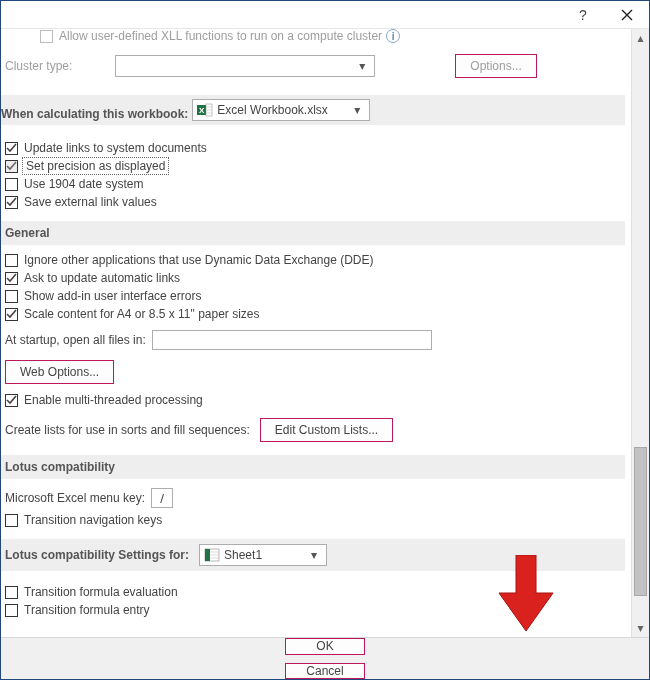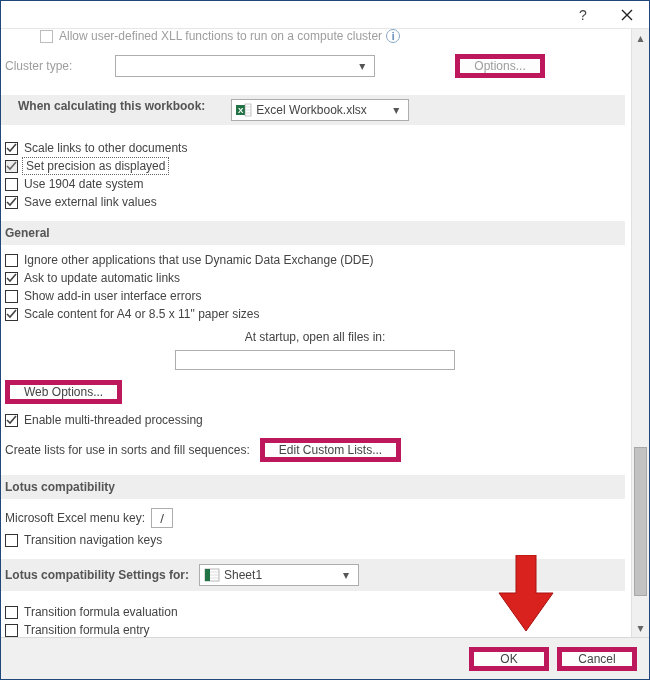--- a/index.html
+++ b/index.html
@@ -98,21 +98,21 @@
   .select-box.med { width: 178px; }
   .select-arrow {
     width: 16px; height: 20px;
     display:flex;align-items:center;justify-content:center;
     margin-left:auto;
     color:#555;
   }
   .btn-std {
     height: 24px;
     padding: 0 14px;
-    border: 5px solid #be185d;
+    border: 1px solid #be185d;
     background: #fdfdfd;
     color:#444;
     display:inline-flex; align-items:center; justify-content:center;
   }
   .btn-std.disabled { color:#9e9e9e; }
   .checkbox-row { display:flex; align-items:center; padding: 2px 0 2px 4px; }
   .cb {
     width: 13px; height: 13px;
     border: 1px solid #333;
     margin-right: 6px;
@@ -136,20 +136,21 @@
   }
   .footer {
     height: 42px;
     background:#f0f0f0;
     border-top:1px solid #d8d8d8;
     display:flex;
     align-items:center;
     justify-content:flex-end;
     padding: 0 12px;
     gap: 8px;
+    flex-direction: column;
   }
   .footer .btn-std { width: 80px; justify-content:center; }
   .info-icon {
     width:14px;height:14px;border-radius:50%;
     border:1px solid #8aa8c8;color:#5a86b4;
     display:inline-flex;align-items:center;justify-content:center;
     font-size:10px;font-weight:bold;margin-left:4px;
   }
   .red-arrow {
     position:absolute;
@@ -191,21 +192,21 @@
         <div class="select-box wide">
           <span></span>
           <span class="select-arrow">▾</span>
         </div>
         <span style="width:10px;"></span>
         <div class="btn-std disabled">
           <span>Options...</span>
         </div>
       </div>
 
-      <div class="section-header" style="display:flex;align-items:flex-start;gap:26px;padding:4px 17px;margin-top:14px;">
+      <div class="section-header" style="display:flex;align-items:flex-end;gap:4px;padding:4px 0;margin-top:14px;">
         <span class="label">When calculating this workbook:</span>
         <div class="select-box med" style="background:#fff;font-weight:normal;">
           <span class="excel-icon">
             <svg viewBox="0 0 16 16">
                 <rect x="0" y="3" width="10" height="10" fill="#217346"></rect>
                 <text x="2" y="11" font-size="8" fill="#fff" font-family="Arial" font-weight="bold">X</text>
                 <rect x="9" y="2" width="6" height="12" fill="#fff" stroke="#888" stroke-width="0.5"></rect>
                 <line x1="9" y1="5" x2="15" y2="5" stroke="#bbb" stroke-width="0.5"></line>
                 <line x1="9" y1="8" x2="15" y2="8" stroke="#bbb" stroke-width="0.5"></line>
                 <line x1="9" y1="11" x2="15" y2="11" stroke="#bbb" stroke-width="0.5"></line>
@@ -217,21 +218,21 @@
       </div>
 
       <div style="height:8px;"></div>
 
       <div class="checkbox-row">
         <span class="cb">
             <svg viewBox="0 0 11 11">
               <path d="M1 5 L4 8 L10 1" stroke="#444" stroke-width="1.6" fill="none"></path>
             </svg>
           </span>
-        <span class="label">Scale links to other documents</span>
+        <span class="label">Update links to system documents</span>
       </div>
       <div class="checkbox-row">
         <span class="cb" style="background:#ececec;">
             <svg viewBox="0 0 11 11">
               <path d="M1 5 L4 8 L10 1" stroke="#666" stroke-width="1.6" fill="none"></path>
             </svg>
           </span>
         <span class="label focus-rect">Set precision as displayed</span>
       </div>
       <div class="checkbox-row">
@@ -267,21 +268,21 @@
       </div>
       <div class="checkbox-row">
         <span class="cb">
             <svg viewBox="0 0 11 11">
               <path d="M1 5 L4 8 L10 1" stroke="#444" stroke-width="1.6" fill="none"></path>
             </svg>
           </span>
         <span class="label">Scale content for A4 or 8.5 x 11" paper sizes</span>
       </div>
 
-      <div class="row" style="margin-top:4px;gap:6px;flex-direction:column;">
+      <div class="row" style="margin-top:4px;gap:6px;">
         <span class="label">At startup, open all files in:</span>
         <input class="text-input lg" value="" style="">
       </div>
 
       <div class="row" style="margin-top:4px;text-align:right;">
         <div class="btn-std">
             <span>Web Options...</span>
           </div>
       </div>
 
@@ -307,21 +308,21 @@
         <span class="label">Microsoft Excel menu key:</span>
         <input class="text-input sm" value="/" style="">
       </div>
       <div class="checkbox-row">
         <span class="cb"></span>
         <span class="label">Transition navigation keys</span>
       </div>
 
       <div class="section-header" style="display:flex;align-items:center;gap:10px;">
         <span class="label">Lotus compatibility Settings for:</span>
-        <div class="select-box" style="width:160px;background:#fff;font-weight:normal;">
+        <div class="select-box" style="width:128px;background:#fff;font-weight:normal;">
           <span class="excel-icon">
             <svg viewBox="0 0 16 16">
                 <rect x="1" y="2" width="14" height="12" fill="#fff" stroke="#888" stroke-width="0.6"></rect>
                 <rect x="1" y="2" width="5" height="12" fill="#217346"></rect>
                 <line x1="6" y1="5" x2="15" y2="5" stroke="#bbb" stroke-width="0.5"></line>
                 <line x1="6" y1="8" x2="15" y2="8" stroke="#bbb" stroke-width="0.5"></line>
                 <line x1="6" y1="11" x2="15" y2="11" stroke="#bbb" stroke-width="0.5"></line>
               </svg>
           </span>
           <span>Sheet1</span>

